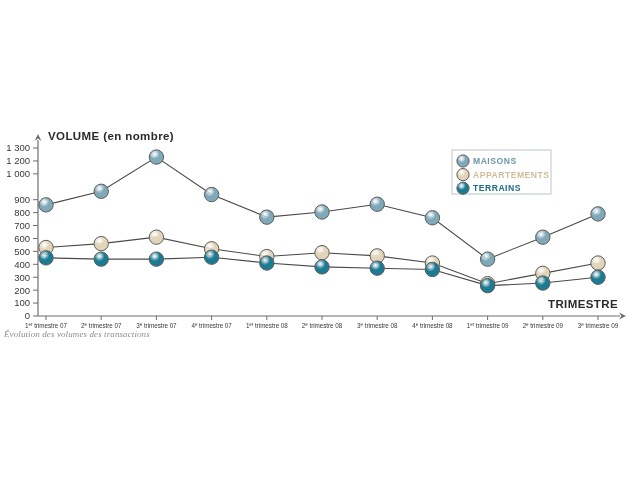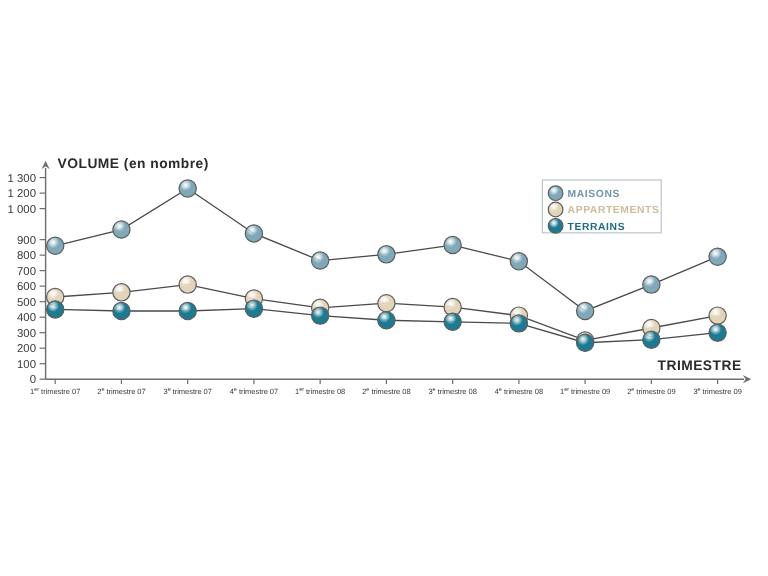--- a/index.html
+++ b/index.html
@@ -193,13 +193,14 @@
         <g>
           <circle cx="463" cy="174.6" r="6.1" fill="url(#lgrad1)" class="marker"></circle>
           <text x="473" y="177.79999999999998" class="legend-label" fill="#CFBD9A">APPARTEMENTS</text>
         </g>
         <g>
           <circle cx="463" cy="188.2" r="6.1" fill="url(#lgrad2)" class="marker"></circle>
           <text x="473" y="191.39999999999998" class="legend-label" fill="#1B6B84">TERRAINS</text>
         </g>
       </g>
     </svg>
+  <div class="caption">Évolution des volumes des transactions</div>
 </div>
 
 </body></html>

